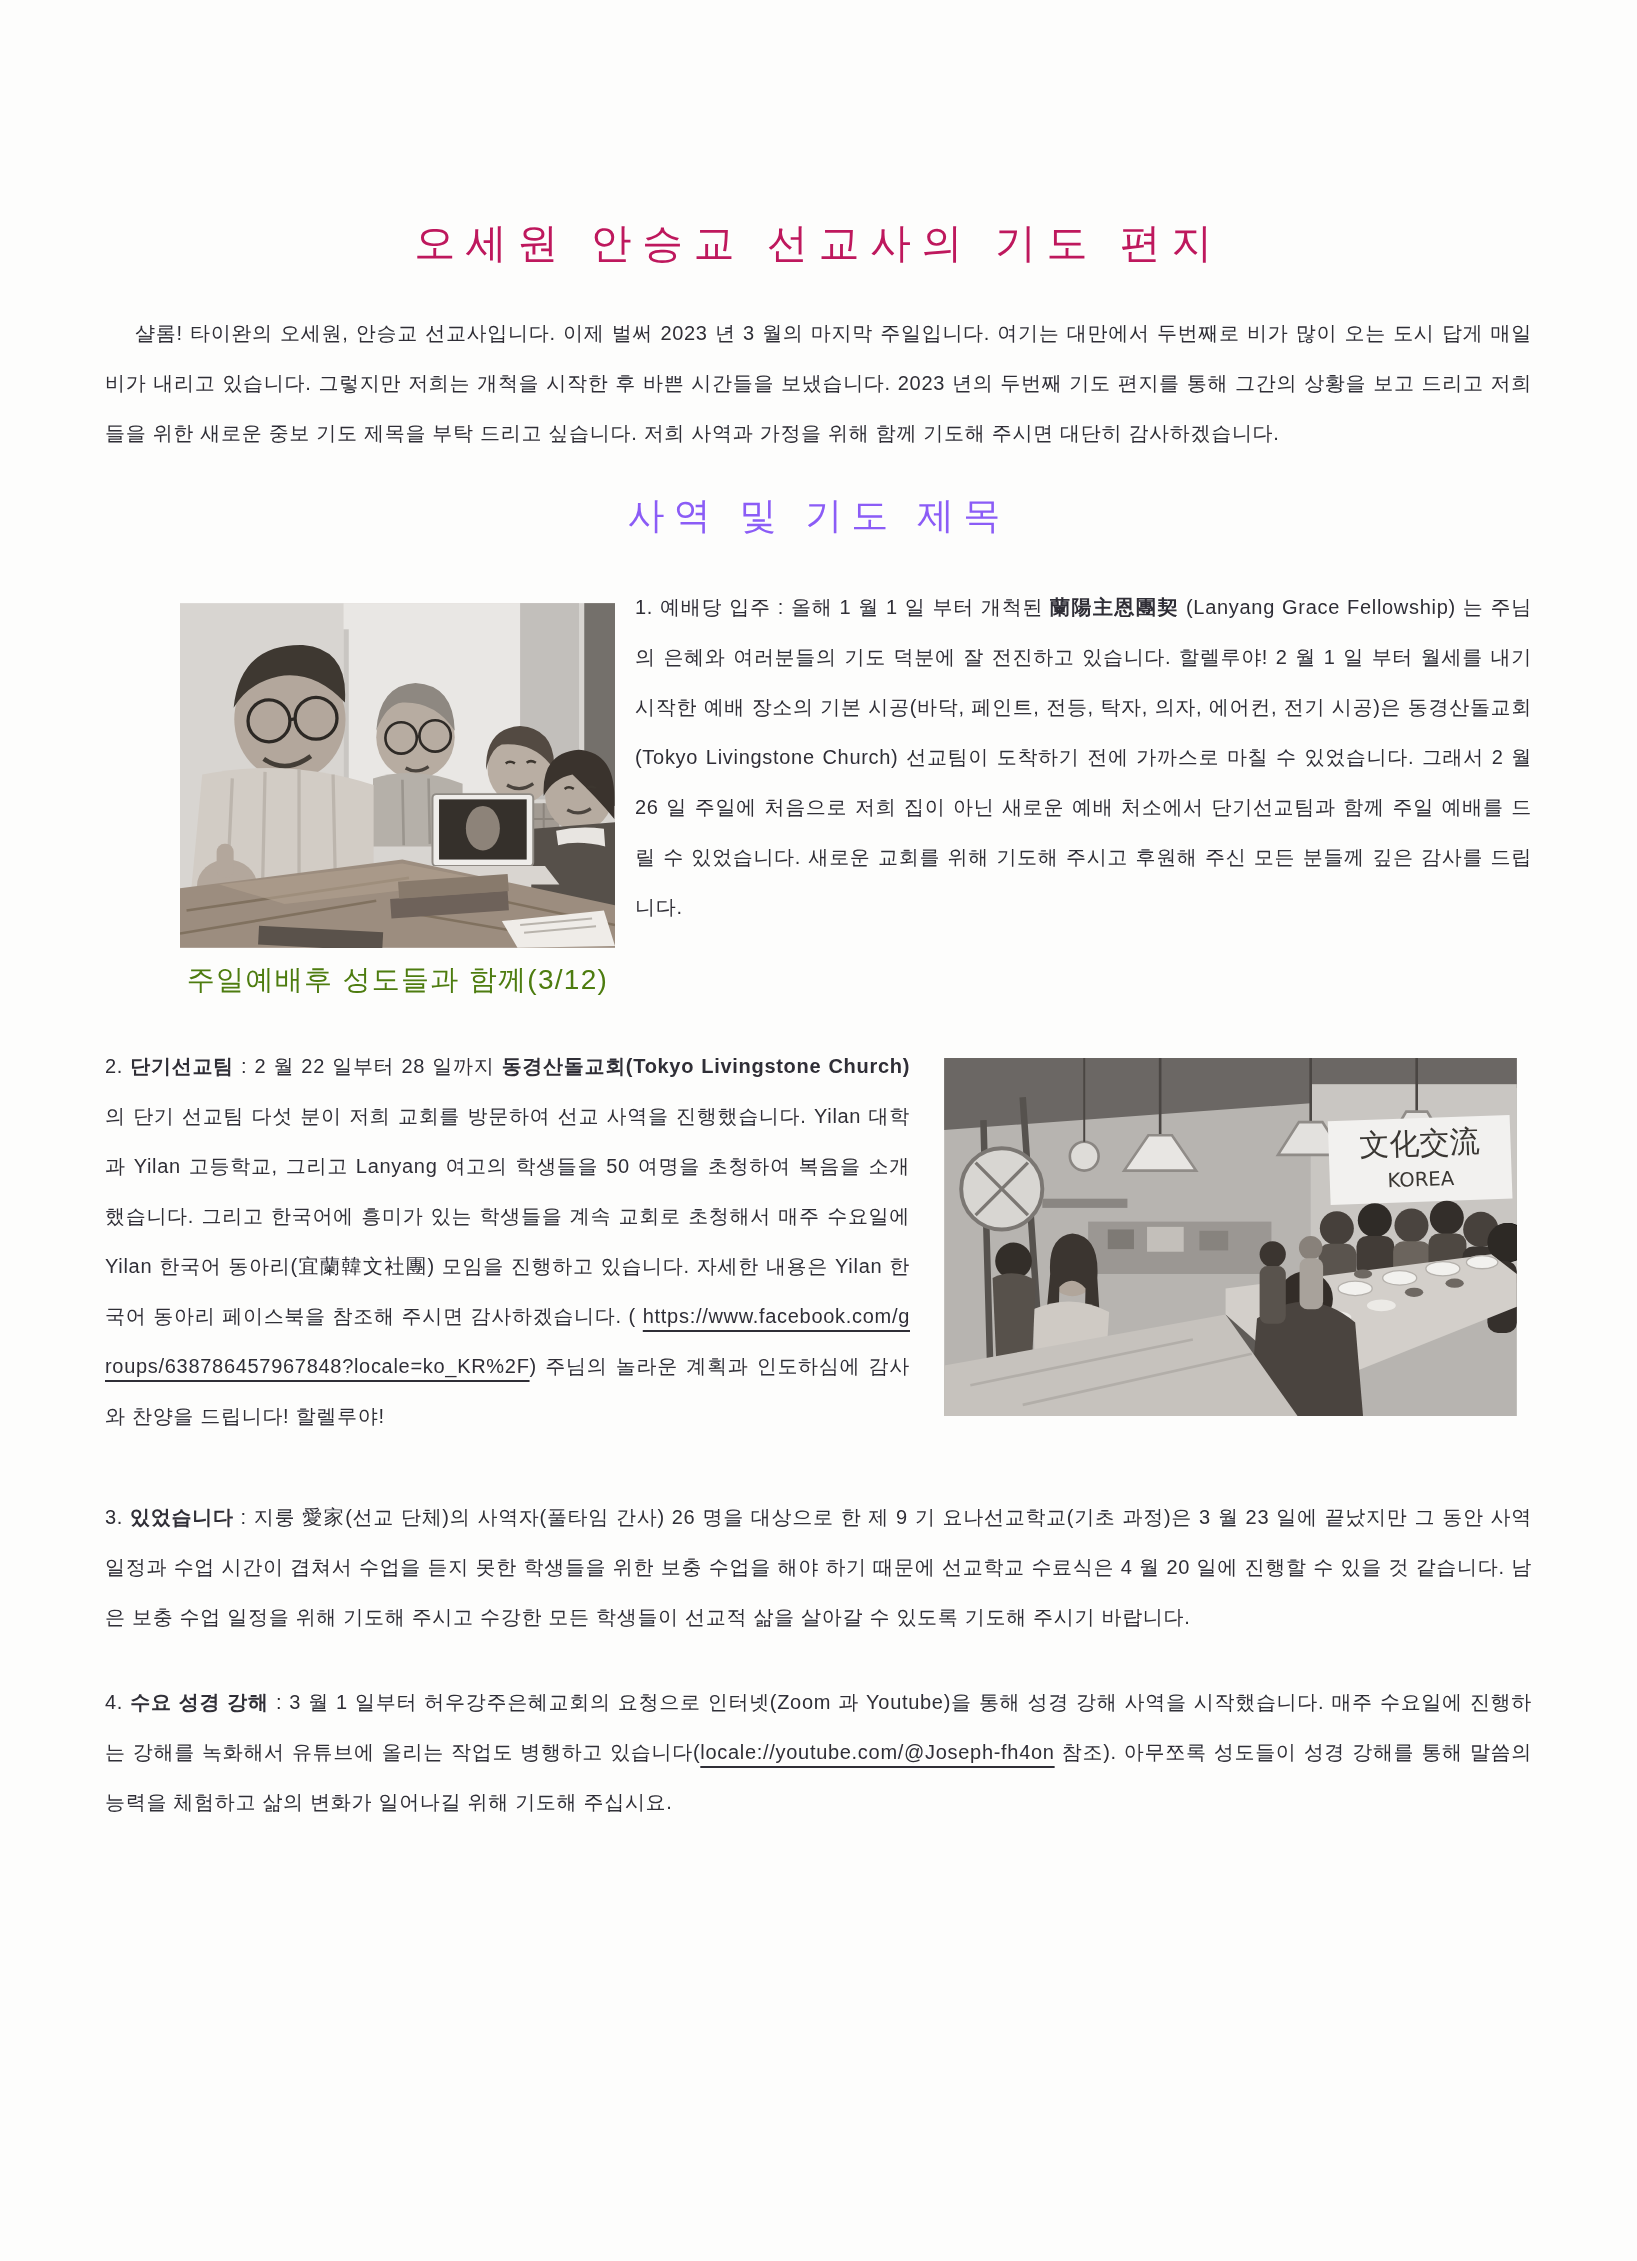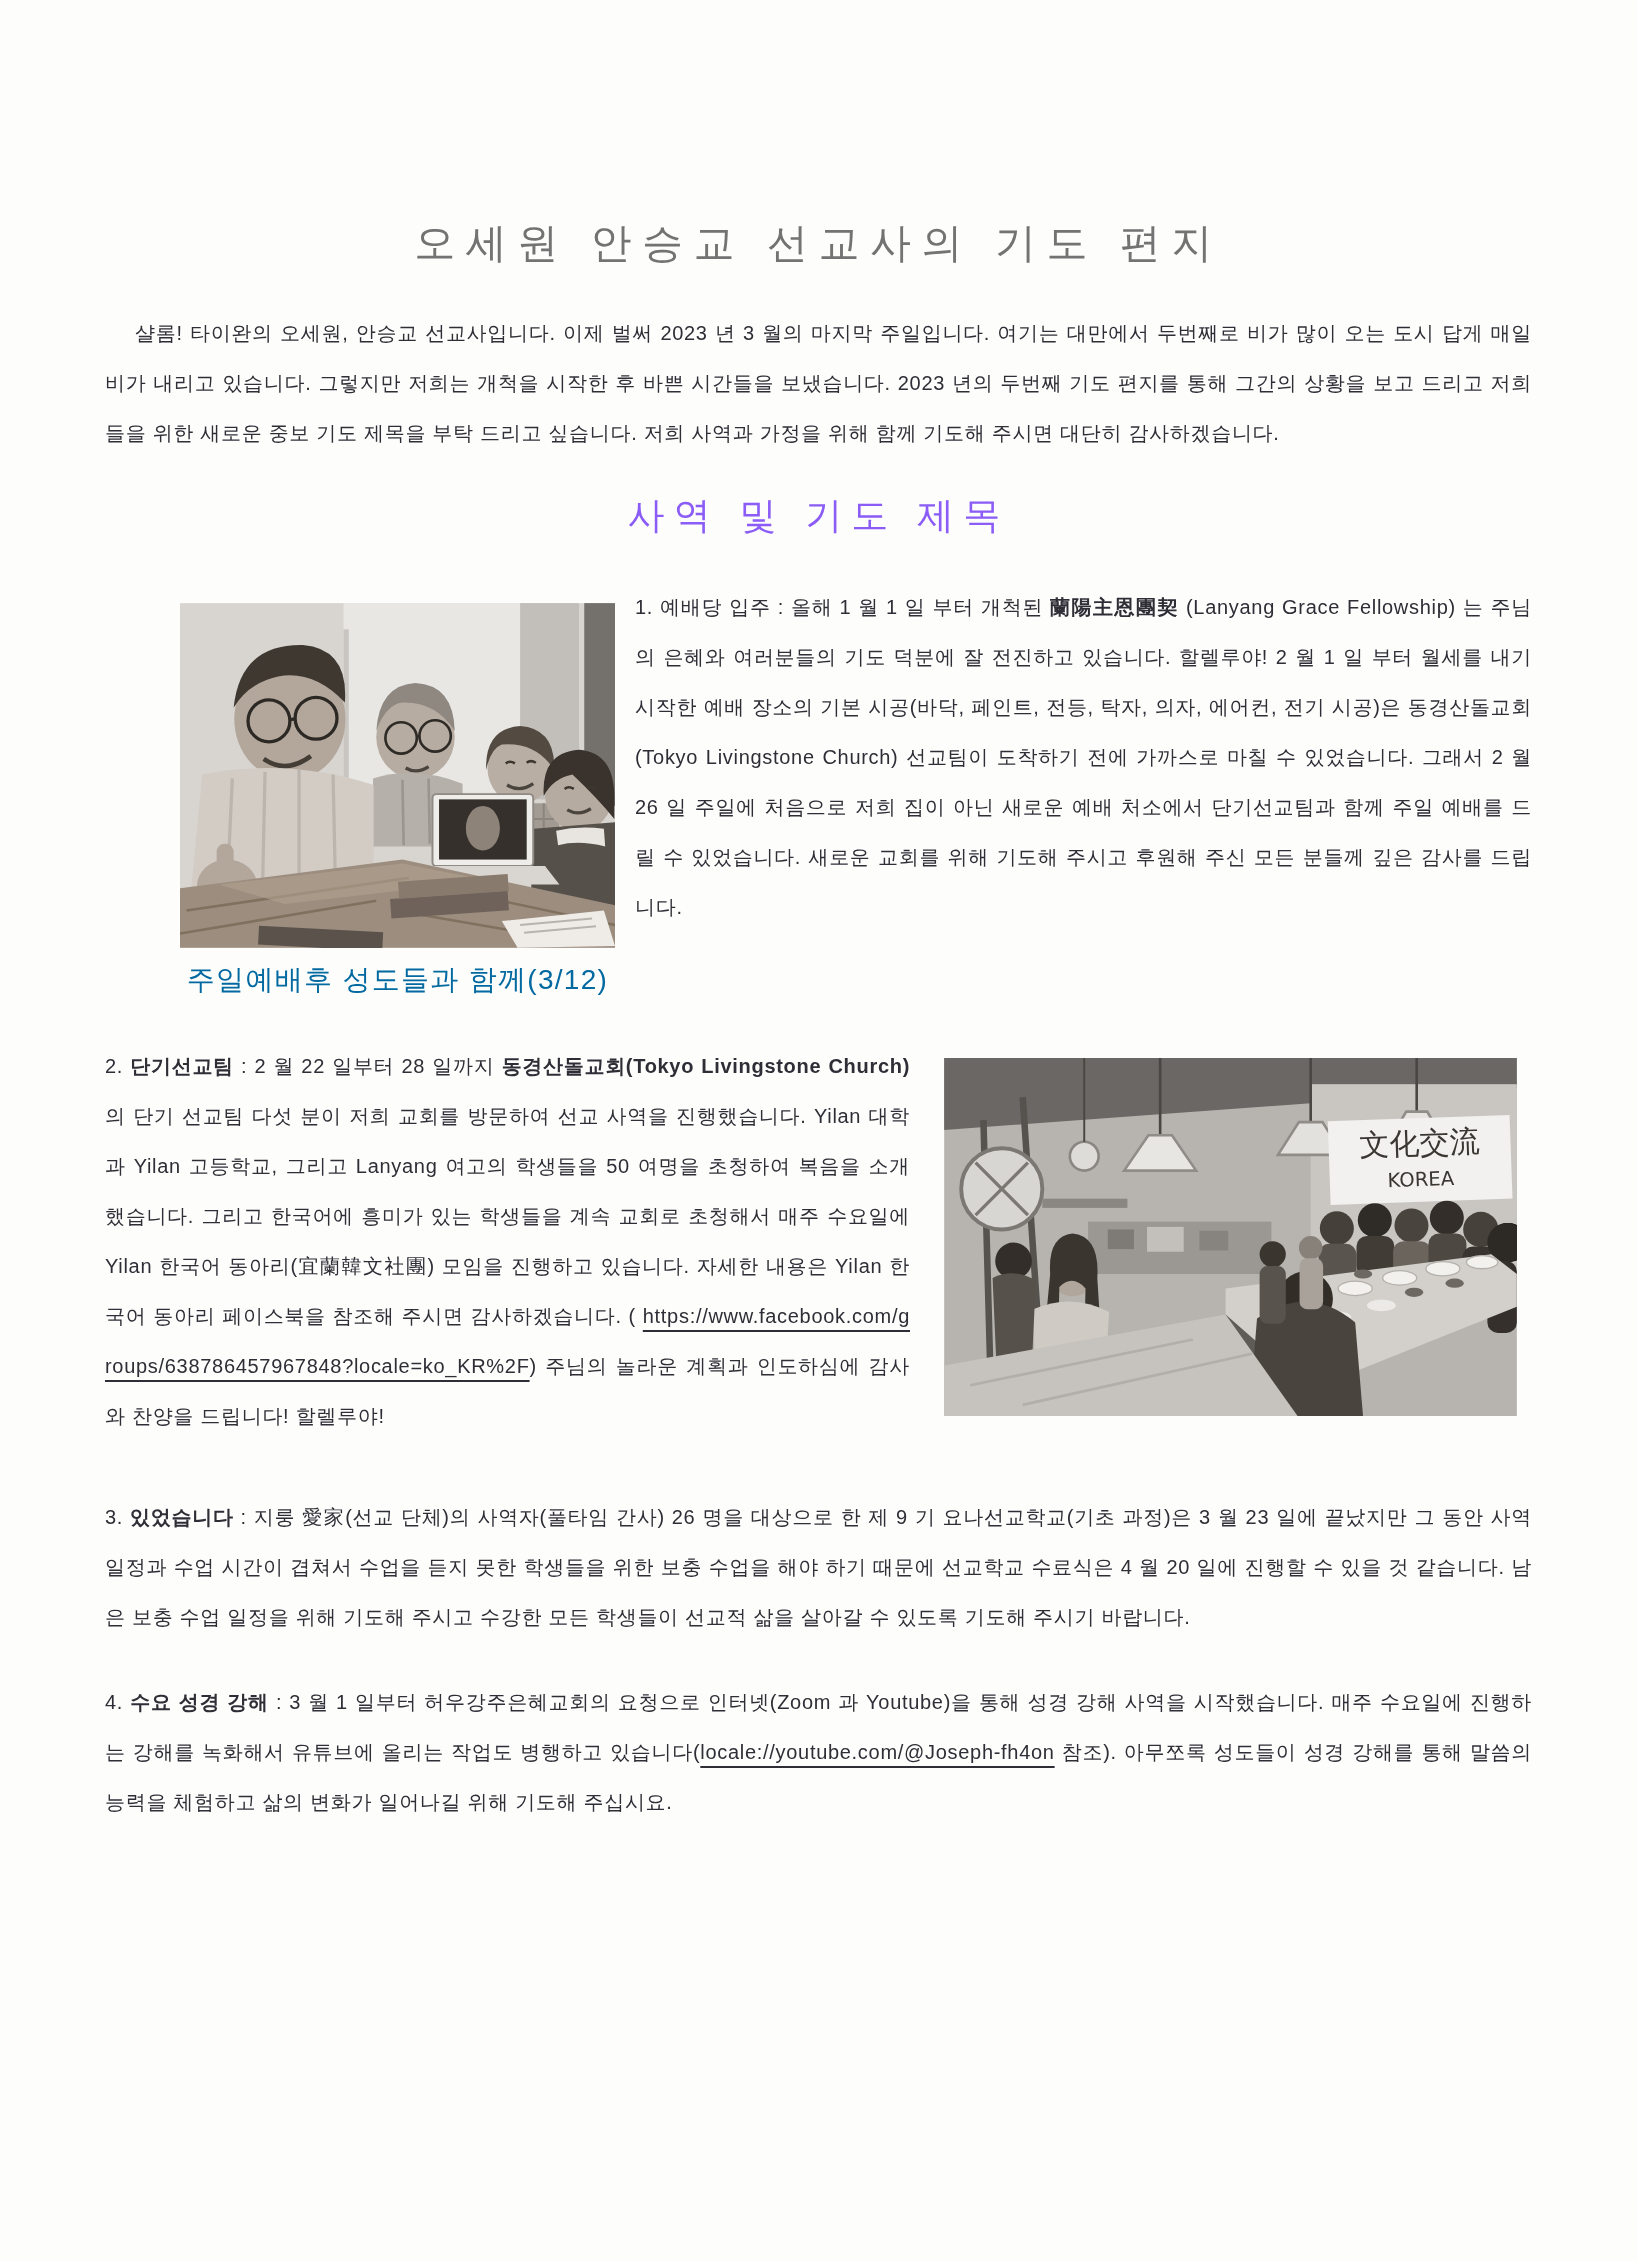--- a/index.html
+++ b/index.html
@@ -18,21 +18,21 @@
     padding: 0 105px;
     position: relative;
   }
   .doc-title {
     margin: 0;
     padding-top: 216px;
     font-size: 41px;
     font-weight: 500;
     letter-spacing: 10.5px;
     text-align: center;
-    color: #737373;
+    color: #be185d;
   }
   .body-text {
     margin: 0;
     font-size: 20px;
     line-height: 50px;
     letter-spacing: 0.7px;
     text-align: justify;
   }
   .intro { margin-top: 37px; text-indent: 30px; }
   .section-heading {
@@ -67,21 +67,21 @@
   .float-right-photo .photo-caption { margin-left: 34px; width: 573px; }
 
   .photo-frame { line-height: 0; }
   .photo-frame svg { display: block; }
   .photo-caption {
     margin-top: 13px;
     font-size: 28px;
     line-height: 37px;
     letter-spacing: 1.3px;
     text-align: center;
-    color: #0369a1;
+    color: #4d7c0f;
   }
   .b { font-weight: 700; margin-top: 28px; }
   .u {
     text-decoration: underline;
     text-decoration-thickness: 2px;
     text-underline-offset: 6.5px;
     word-break: break-all;
   }
 </style>
 </head>

